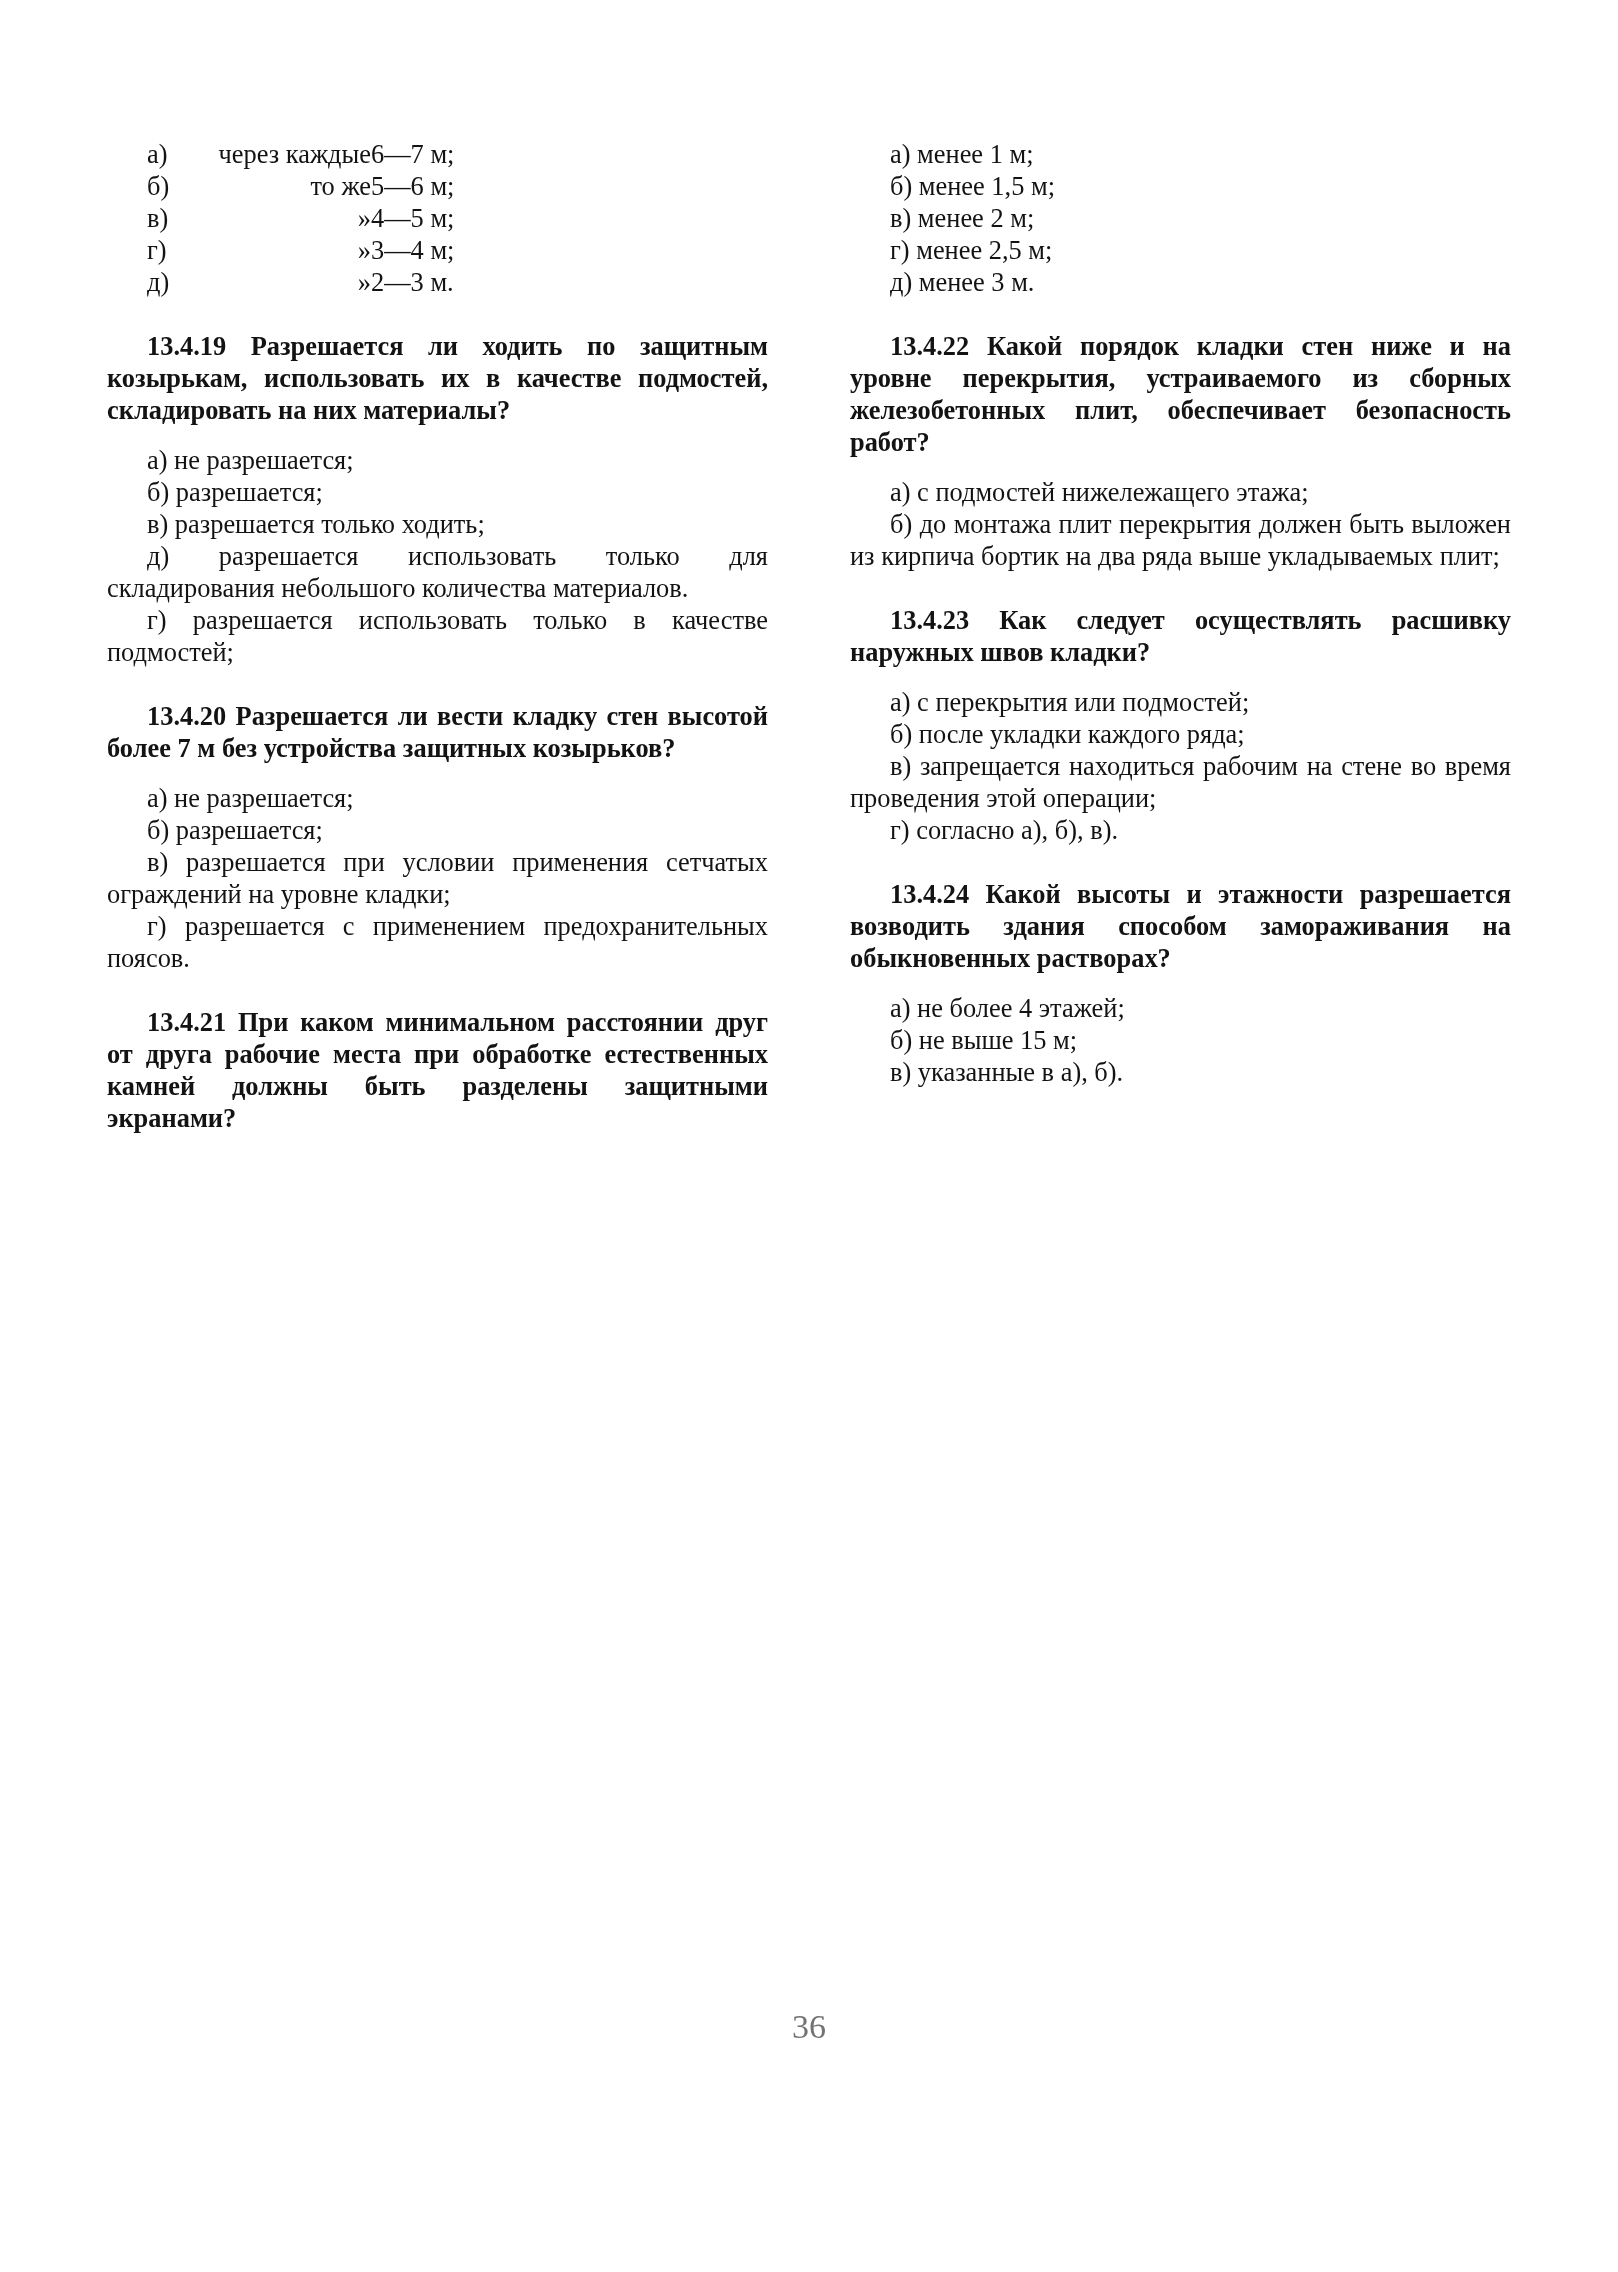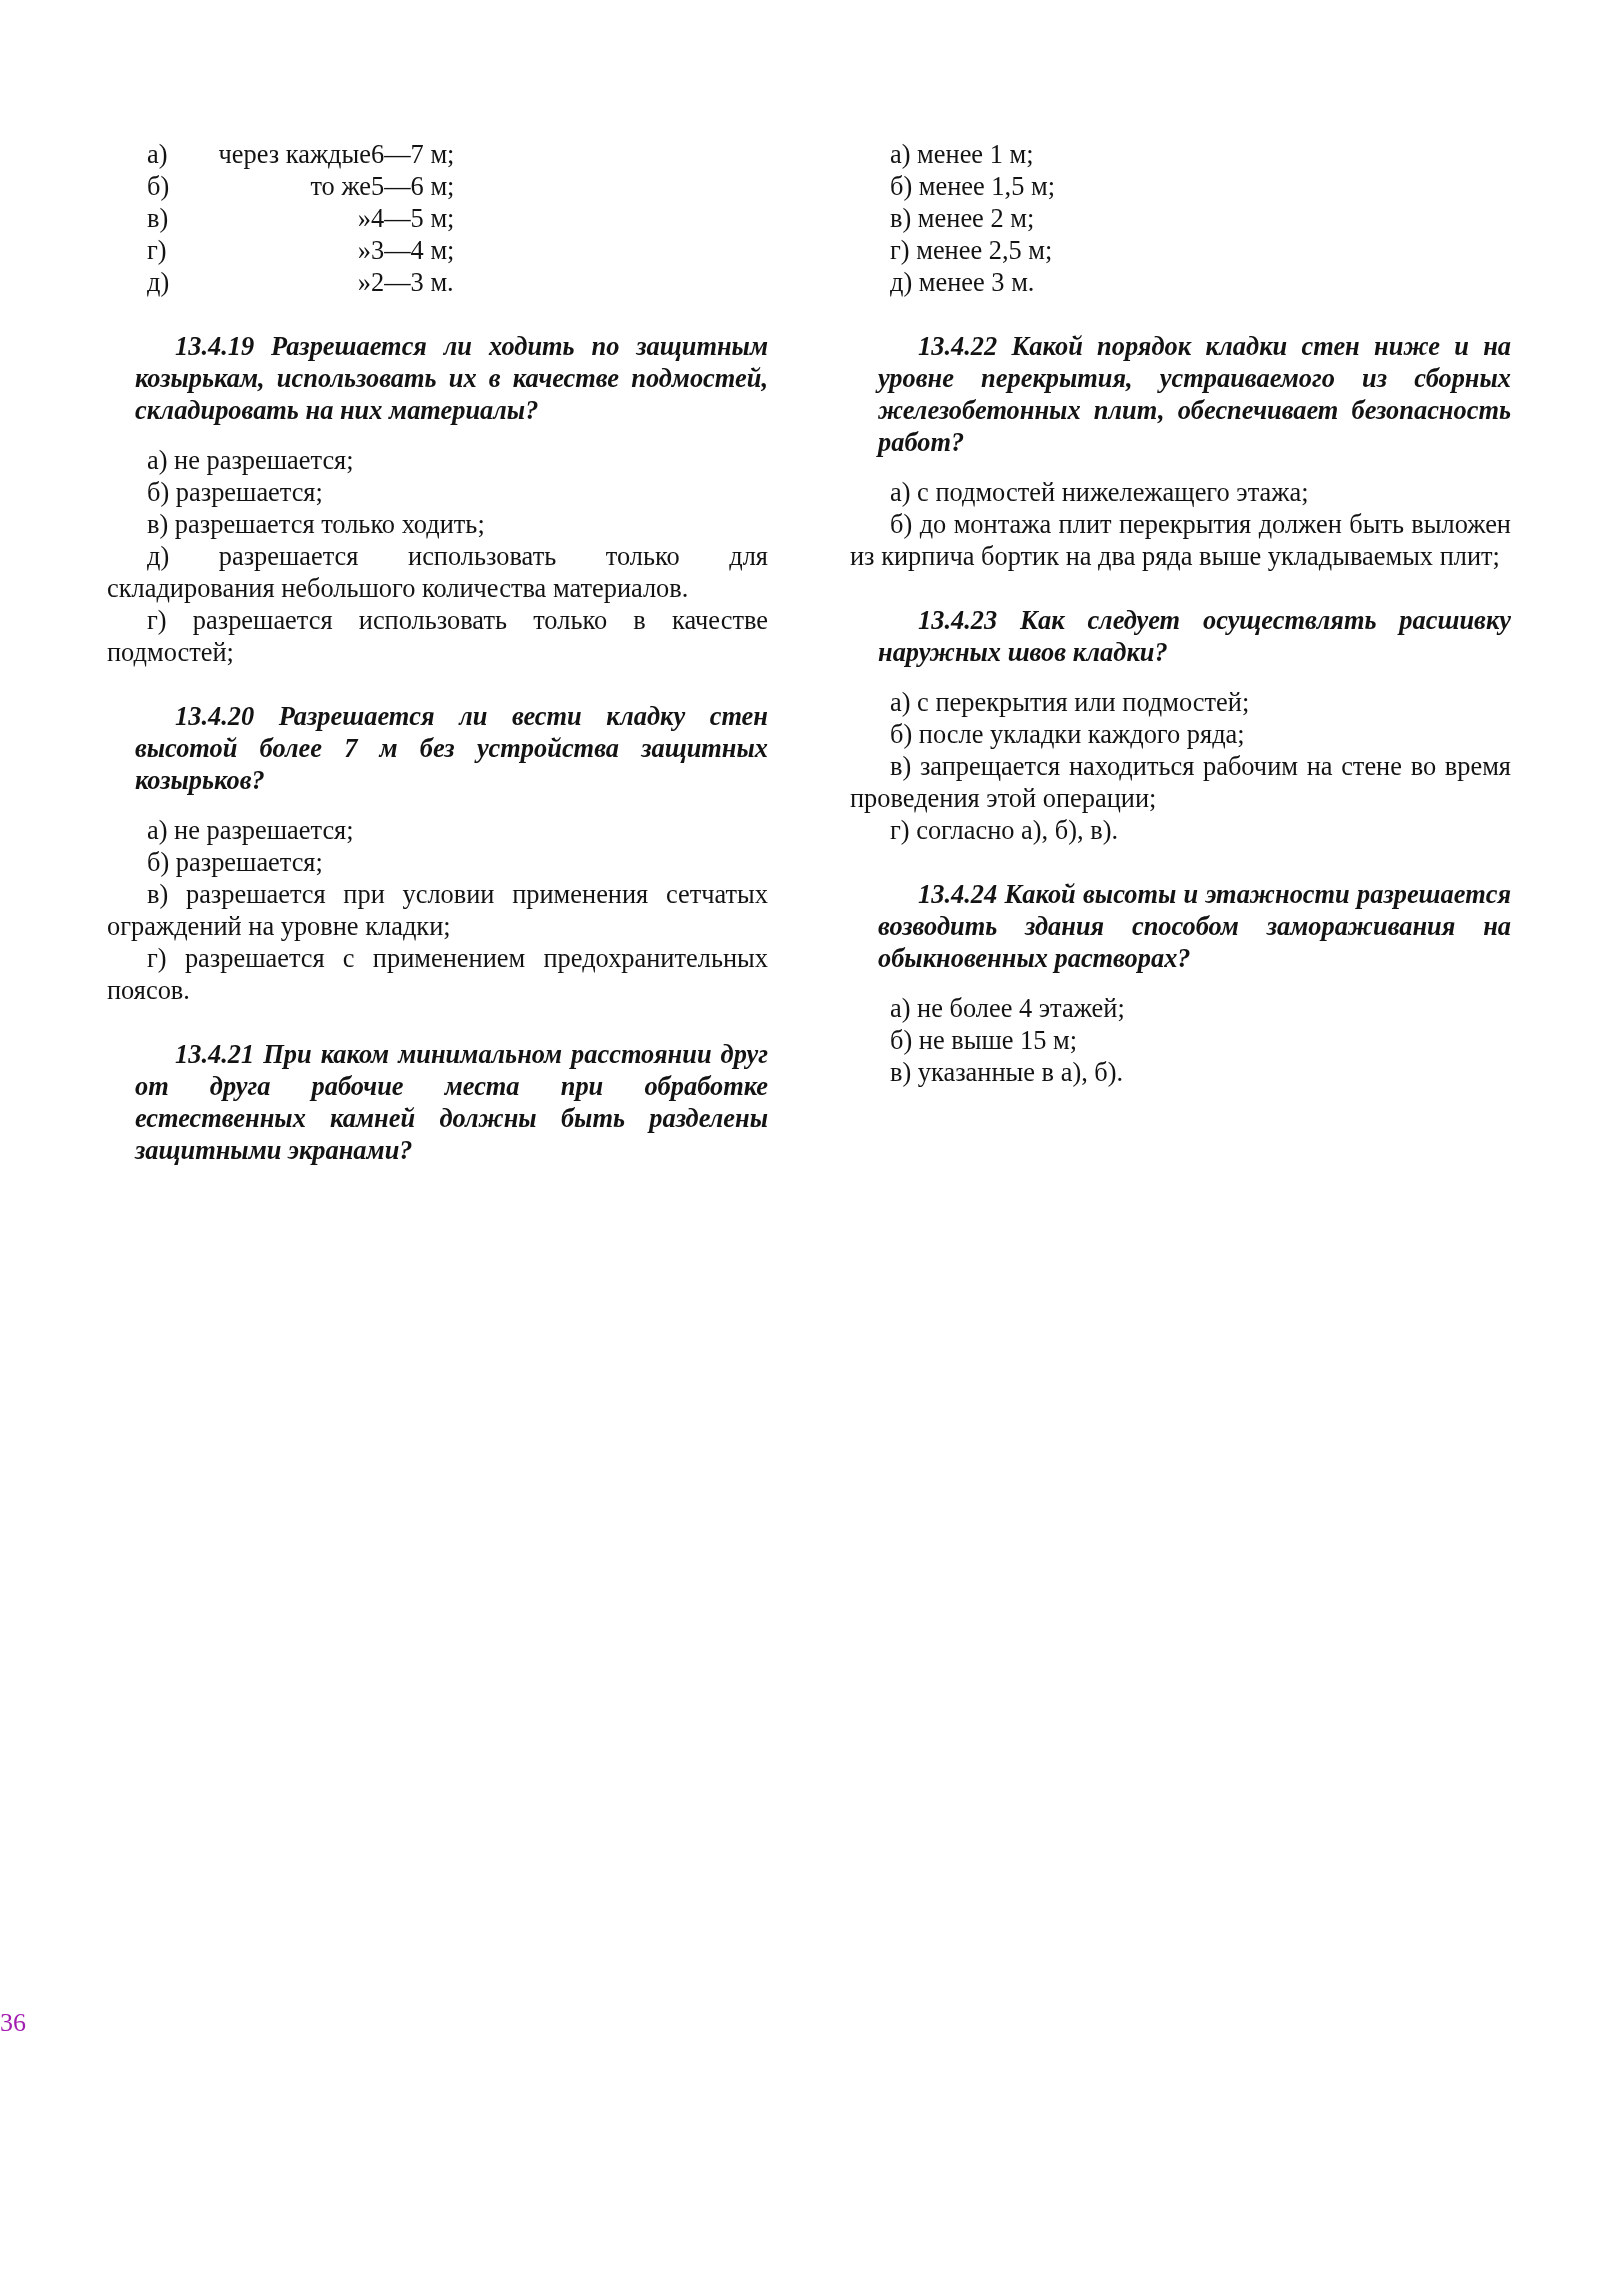--- a/index.html
+++ b/index.html
@@ -21,40 +21,38 @@
     gap: 82px;
   }
   .col {
     width: 661px;
     font-size: 26.4px;
     line-height: 32px;
     text-align: justify;
   }
   .q {
     font-weight: bold;
-    font-style: italic;
     text-indent: 40px;
     margin-top: 32px;
     margin-bottom: 18px;
-    margin-left: 28px;
   }
   .opt { text-indent: 40px; }
   .top-list { }
   .tl-row { display: flex; padding-left: 40px; }
   .tl-letter { width: 50px; flex: none; }
   .tl-mid { width: 174px; flex: none; text-align: right; }
   .tl-val { flex: none; }
   .page-number {
     position: absolute;
     top: 2008px; left: 0;
     width: 100%;
-    text-align: left;
-    font-size: 26px;
+    text-align: center;
+    font-size: 34px;
     font-family: "Liberation Serif", serif;
-    color: #a21caf;
+    color: #737373;
   }
 </style>
 </head>
 <body>
 
 <div class="sheet">
   <div class="columns">
 
     <div class="col">
 

